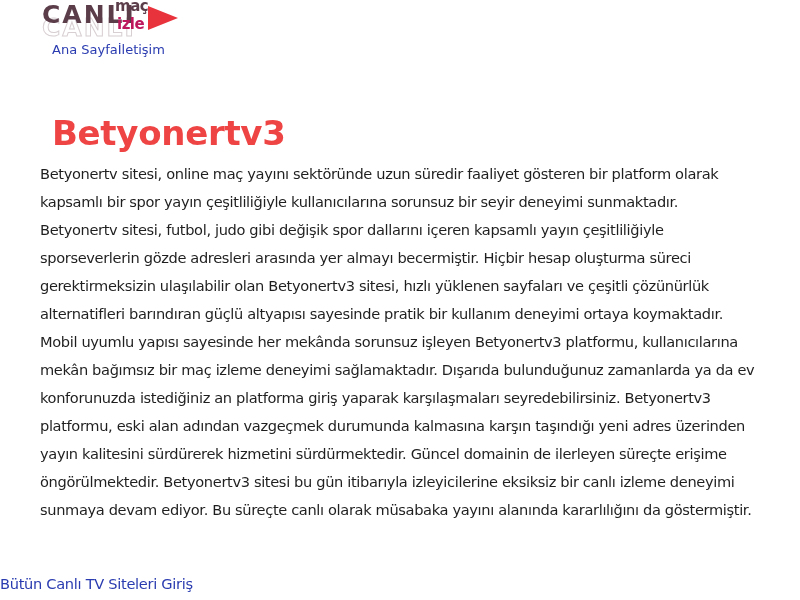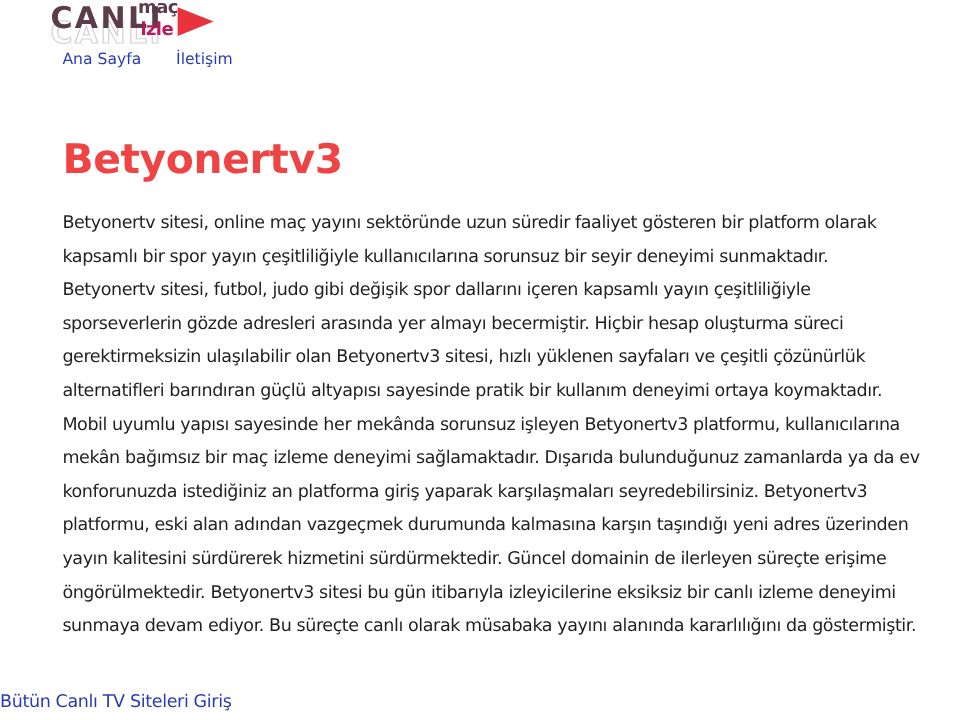--- a/index.html
+++ b/index.html
@@ -27,34 +27,34 @@
     .logo-izle {
       position: absolute; left: 75px; top: 15px;
       font-family: "DejaVu Sans", sans-serif; font-weight: bold; font-size: 15px;
       color: #be185d; line-height: 18px; letter-spacing: -0.5px;
     }
     .logo-play {
       position: absolute; left: 106px; top: 6px; width: 0; height: 0;
       border-top: 12px solid transparent; border-bottom: 12px solid transparent;
       border-left: 30px solid #e8333d;
     }
-    .nav { position: absolute; left: 12px; top: 42px; display: flex; gap: 29px; }
+    .nav { position: absolute; left: 12px; top: 42px; display: flex; }
     .nav a {
       font-family: "DejaVu Sans", sans-serif; font-size: 13px; color: #2a3cb0;
       text-decoration: none; line-height: 16px;
     }
     h1 {
       position: absolute; left: 40px; top: 104px; margin: 12px;
       font-family: "DejaVu Sans", sans-serif; font-weight: bold; font-size: 34px;
       color: #ef4444; line-height: 34px; letter-spacing: -0.3px;
     }
     .content {
       position: absolute; left: 40px; top: 160px; width: 720px;
       font-family: "DejaVu Sans", sans-serif; font-size: 14.6px;
-      line-height: 28px; color: #1f1f1f; margin: 12px;
+      line-height: 28px; color: #1f1f1f; margin: 0;
     }
     .content .line { display: block; white-space: nowrap; letter-spacing: -0.35px; }
     .footer-link {
       position: absolute; left: 0; width: 800px; top: 574px; text-align: left;
     }
     .footer-link a {
       font-family: "DejaVu Sans", sans-serif; font-size: 14.6px; color: #2a3cb0;
       text-decoration: none; letter-spacing: -0.3px;
     }
   </style>

